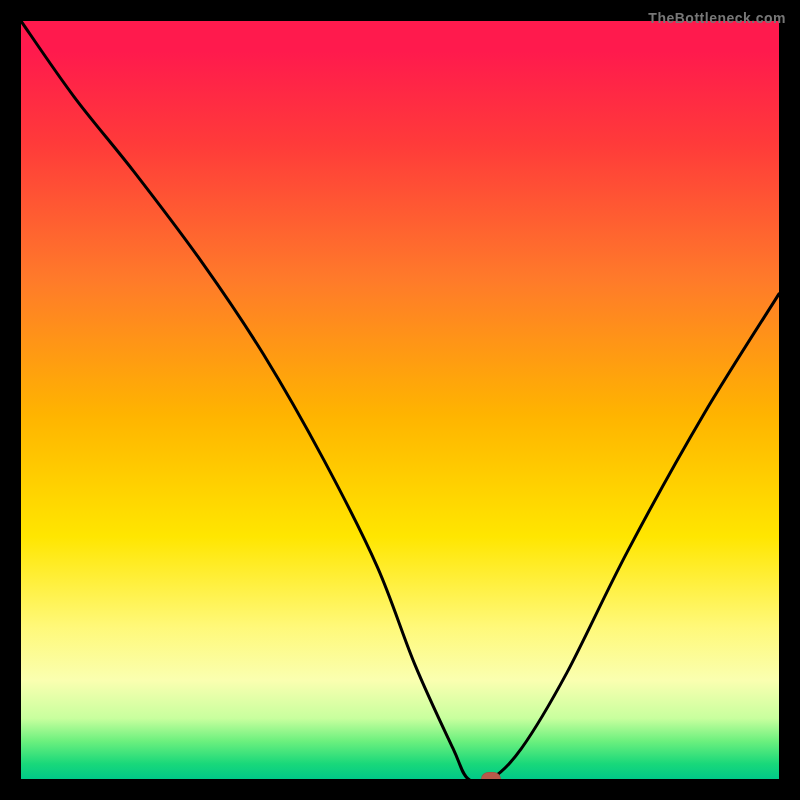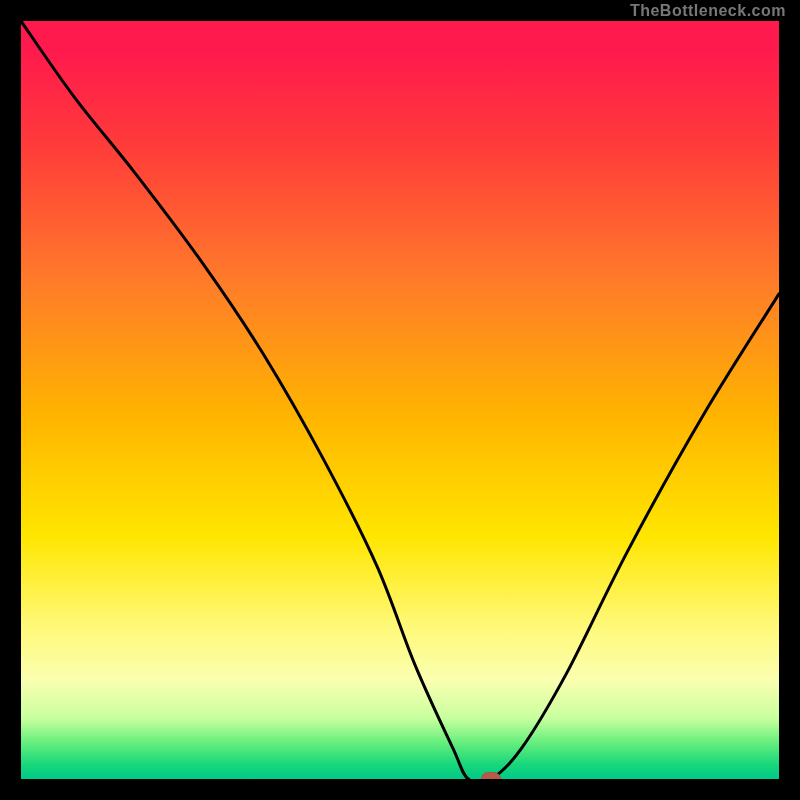--- a/index.html
+++ b/index.html
@@ -12,24 +12,24 @@
     font-family: Arial, Helvetica, sans-serif;
   }
   .frame {
     position: relative;
     width: 800px;
     height: 800px;
     background: #000;
   }
   .watermark {
     position: absolute;
-    top: 2px;
+    top: 10px;
     right: 14px;
     color: #777;
-    font-size: 16px;
+    font-size: 14px;
     font-weight: 600;
     letter-spacing: 0.5px;
     z-index: 5;
   }
   .plot {
     position: absolute;
     left: 21px;
     top: 21px;
     width: 758px;
     height: 758px;

